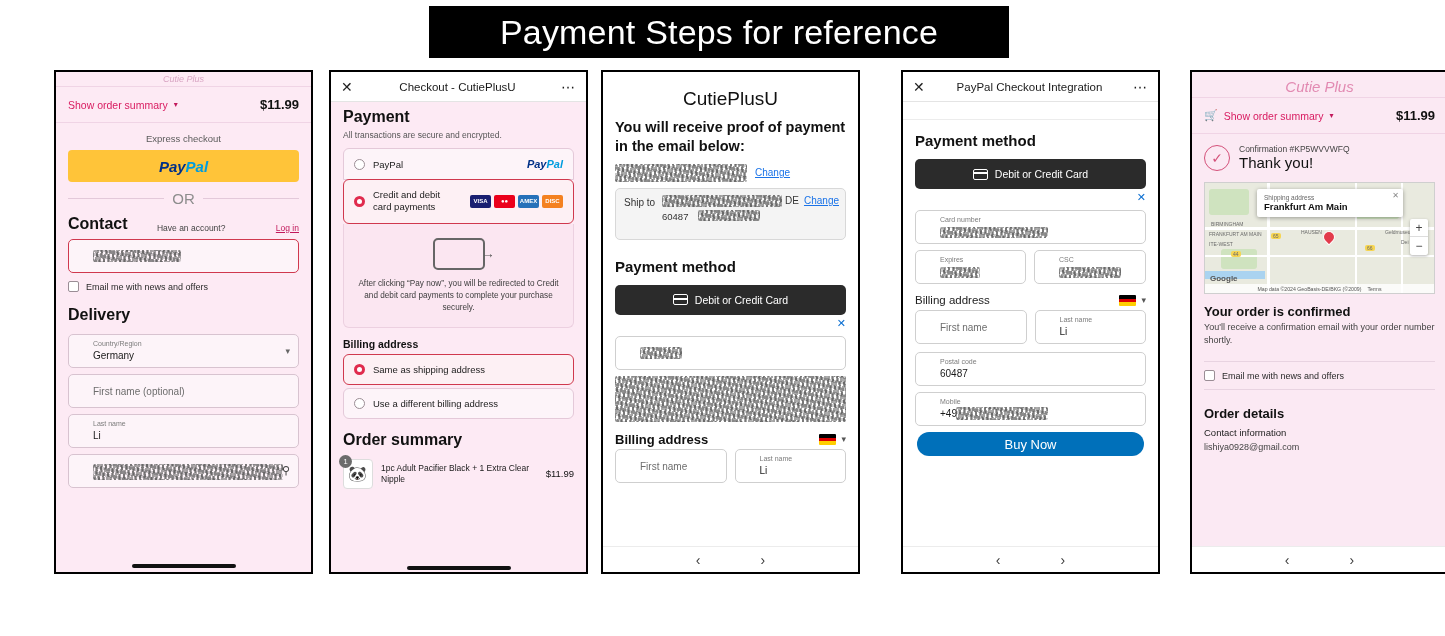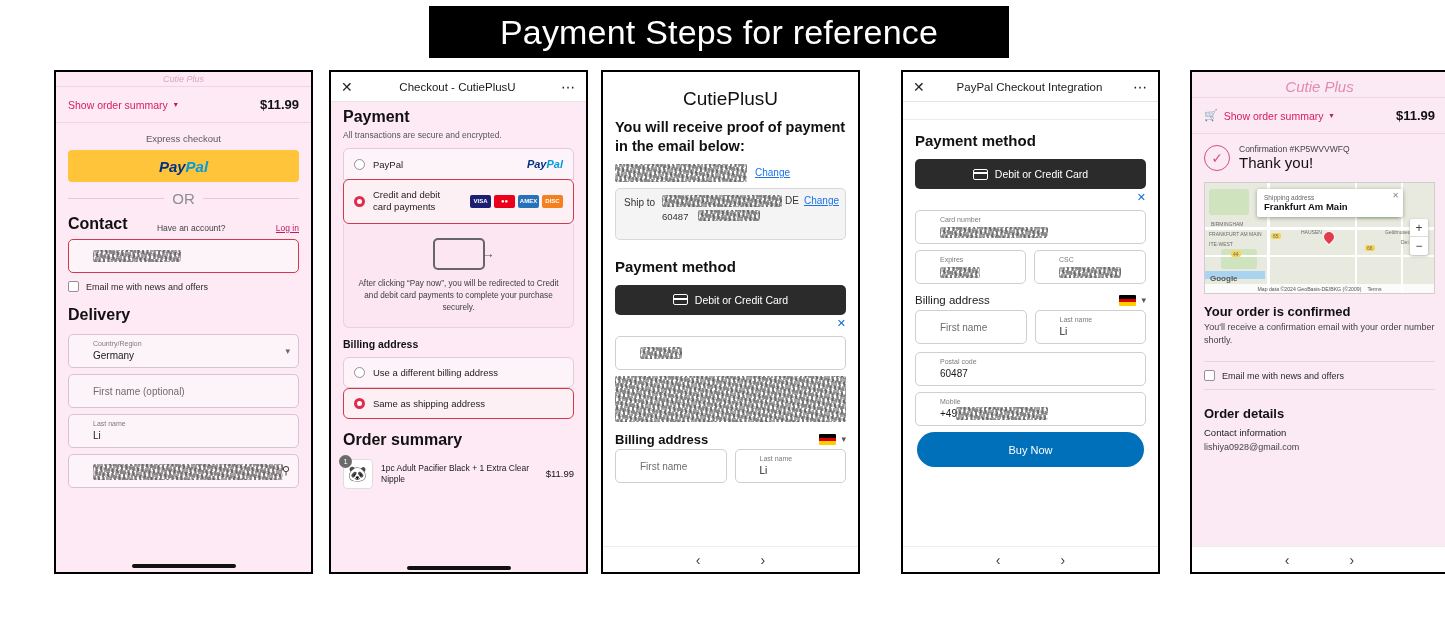--- a/index.html
+++ b/index.html
@@ -245,26 +245,26 @@
     height: 2px; background: #fff;
   }
 
   .closex {
     color: #0a6ed1; font-size: 11px; text-align: right;
     padding: 2px 12px 0;
   }
 
   .bluebtn {
     margin: 6px 14px 0;
-    height: 35px;
+    height: 24px;
     background: #0070ba;
     color: #fff;
     border-radius: 18px;
     display: flex; align-items: center; justify-content: center;
-    font-size: 11px;
+    font-size: 13px;
   }
 
   .flagrow { display: flex; align-items: center; gap: 5px; }
   .flag {
     width: 17px; height: 11px;
     background: linear-gradient(#000 0 33.3%, #dd0000 33.3% 66.6%, #ffce00 66.6% 100%);
     border-radius: 1px;
   }
 
   
@@ -473,27 +473,27 @@
         </div>
         <div class="notice">
           <div class="wallet"></div>
           <span>After clicking “Pay now”, you will be redirected to Credit and debit card payments to complete your purchase securely.</span>
         </div>
       </div>
 
       <div style="font-size:10.5px;font-weight:bold;color:#111;padding:10px 12px 4px;">Billing address</div>
 
       <div style="margin:0 12px;">
+        <div class="opt sel">
+          <span class="radio on"></span>
+          <span>Same as shipping address</span>
+        </div>
         <div class="opt" style="margin-top:3px;border-radius:6px;">
           <span class="radio"></span>
           <span>Use a different billing address</span>
-        </div>
-        <div class="opt sel">
-          <span class="radio on"></span>
-          <span>Same as shipping address</span>
         </div>
       </div>
 
       <div class="sec-title" style="padding-top:12px;">Order summary</div>
 
       <div class="item-row">
         <span class="thumb">🐼
           <span class="qty">1</span>
         </span>
         <span class="item-name">1pc Adult Pacifier Black + 1 Extra Clear Nipple</span>

